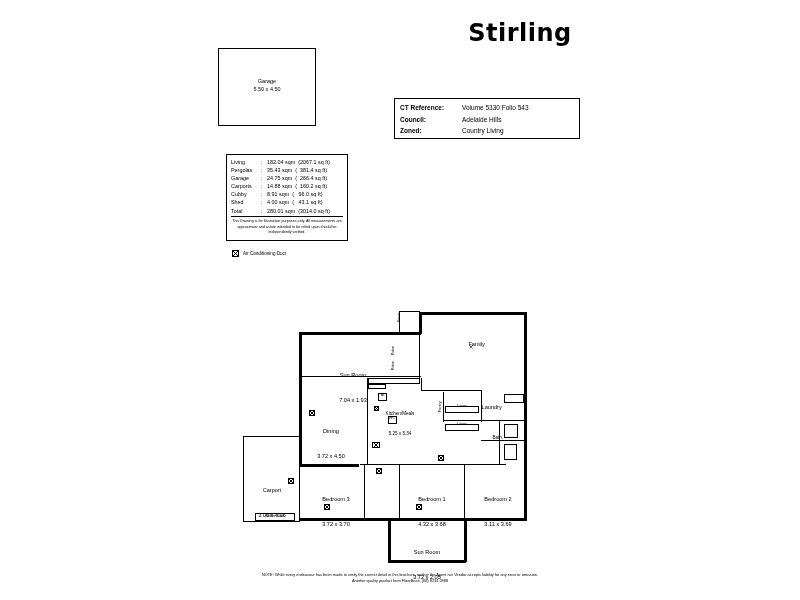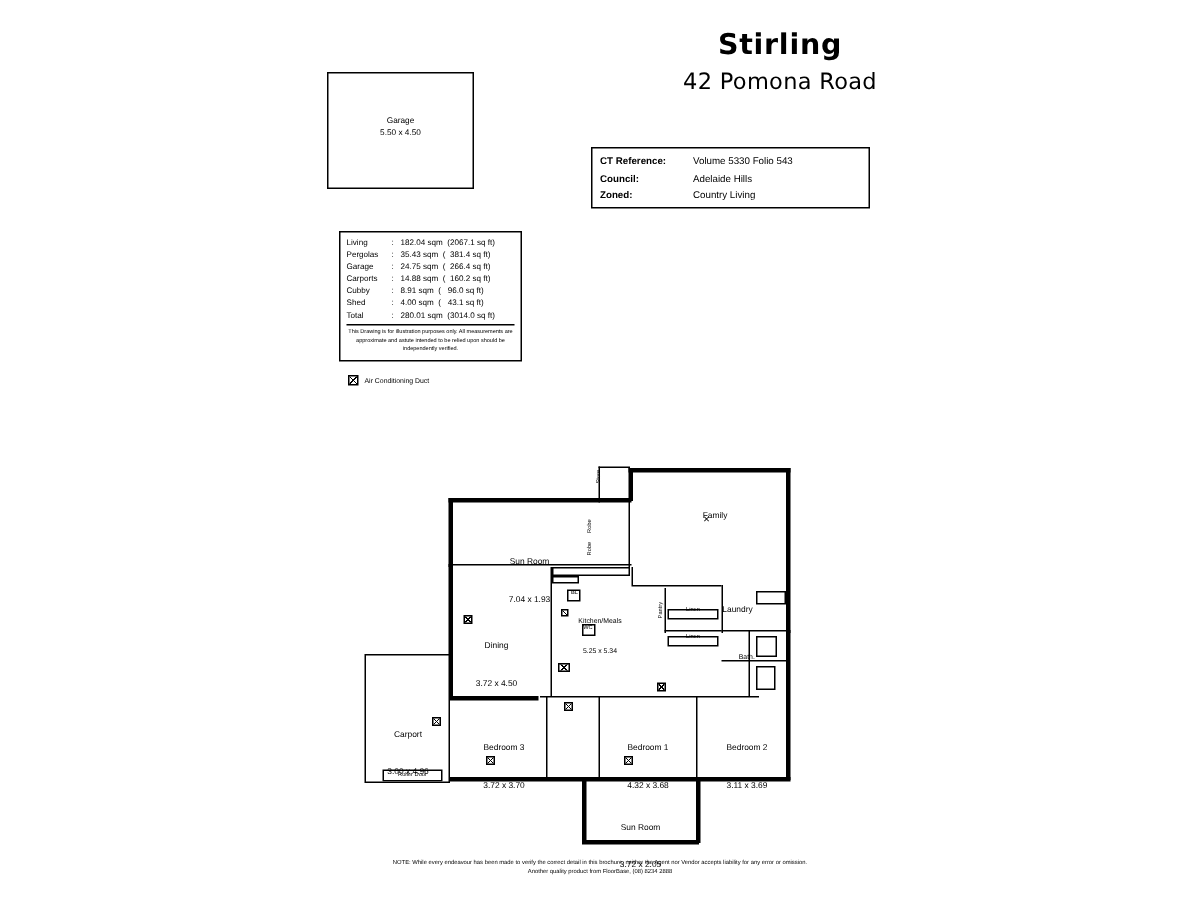--- a/index.html
+++ b/index.html
@@ -16,21 +16,21 @@
   .page { position: absolute; inset: 0; }
 
   
   .title-block {
     position: absolute;
     left: 395px; top: 20px; width: 250px;
     text-align: center;
   }
   .title-main {
     font-family: "DejaVu Sans", sans-serif;
-    font-size: 19px;
+    font-size: 24px;
     font-weight: bold;
     letter-spacing: 0.5px;
     line-height: 1.1;
     text-align: center;
   }
   .title-sub {
     font-family: "DejaVu Sans", sans-serif;
     font-size: 15px;
     margin-top: 4px;
     letter-spacing: 0.2px;
@@ -137,21 +137,20 @@
     line-height: 1.6;
   }
 </style>
 </head>
 <body>
 
 <div class="page">
 
   <div class="title-block">
     <div class="title-main">Stirling</div>
-    <div class="title-sub">42 Pomona Road</div>
   </div>
 
   <div class="garage-box">
     <div class="garage-label">
       <div>Garage</div>
       <div>5.50 x 4.50</div>
     </div>
   </div>
 
   <div class="ct-table">

